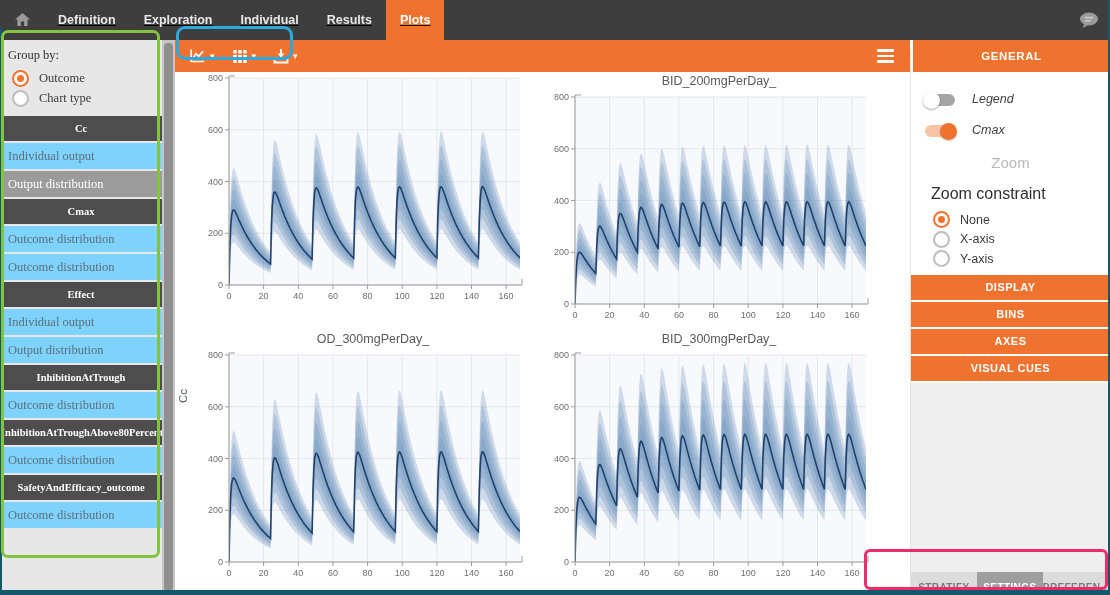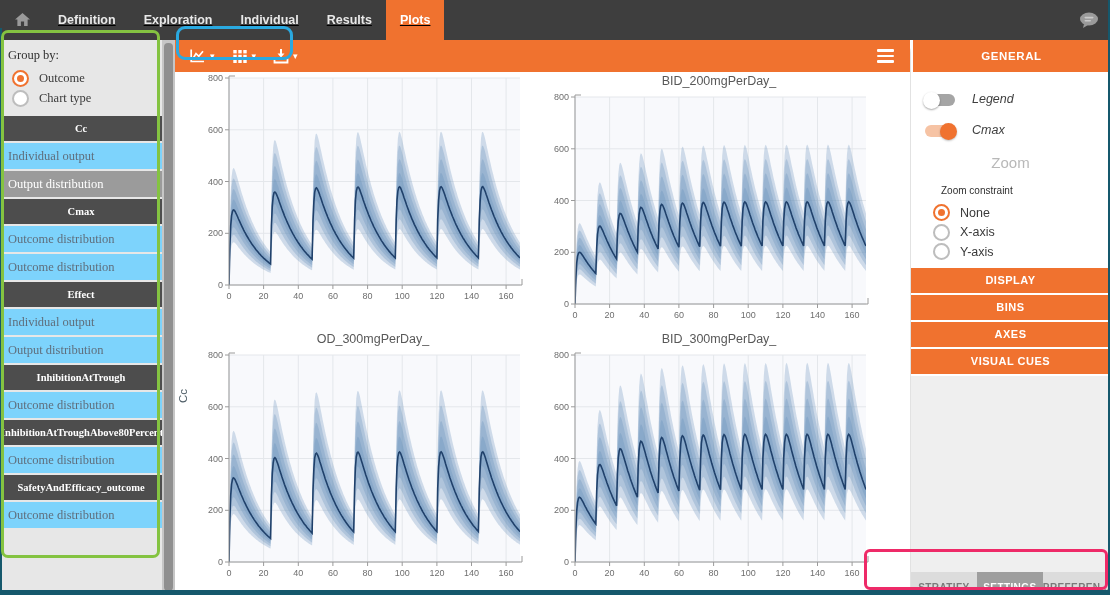--- a/index.html
+++ b/index.html
@@ -58,21 +58,21 @@
   .panel-body{padding:20px 14px 6px 14px;}
   .toggle-row{display:flex;align-items:flex-end;margin-bottom:17px;cursor:pointer;font-style:italic;}
   .toggle{position:relative;width:30px;height:12px;border-radius:6px;flex:0 0 auto;}
   .toggle.off{background:#a5a5a5;}
   .toggle.on{background:#f6c3a4;}
   .knob{position:absolute;top:-2.5px;width:17px;height:17px;border-radius:50%;}
   .toggle.off .knob{left:-2px;background:#fff;box-shadow:0 1px 2px rgba(0,0,0,.35);}
   .toggle.on .knob{right:-2px;background:#f0722f;box-shadow:0 1px 2px rgba(0,0,0,.25);}
   .toggle-label{font-size:12.5px;color:#3f3f3f;margin-left:17px;}
   .zoom-heading{text-align:center;font-size:15px;color:#b8b8b8;margin:14px 0 14px 0;}
-  .zc-label{font-size:10px;color:#2f2f2f;margin:0 0 7px 16px;}
+  .zc-label{font-size:16px;color:#2f2f2f;margin:0 0 7px 6px;}
   .panel .radio-row{margin-left:8px;height:19.5px;}
   .panel-buttons{margin-top:0;}
   .p-btn{height:25px;background:#f0722f;color:#fff;font-weight:bold;font-size:11px;letter-spacing:.5px;display:flex;align-items:center;justify-content:center;border-bottom:2px solid #fff;cursor:pointer;}
   .panel-filler{flex:1;background:#efefef;}
   .panel-tabs{height:30px;flex:0 0 30px;display:flex;background:#dcdcdc;}
   .p-tab{flex:1;display:flex;align-items:center;justify-content:center;font-size:10px;font-weight:bold;color:#7a7a7a;letter-spacing:.4px;cursor:pointer;white-space:nowrap;}
   .p-tab.active{background:#9e9e9e;color:#fff;}
 
   
   .edge-bottom{position:absolute;left:0;right:0;bottom:0;height:5px;background:#15586c;}

